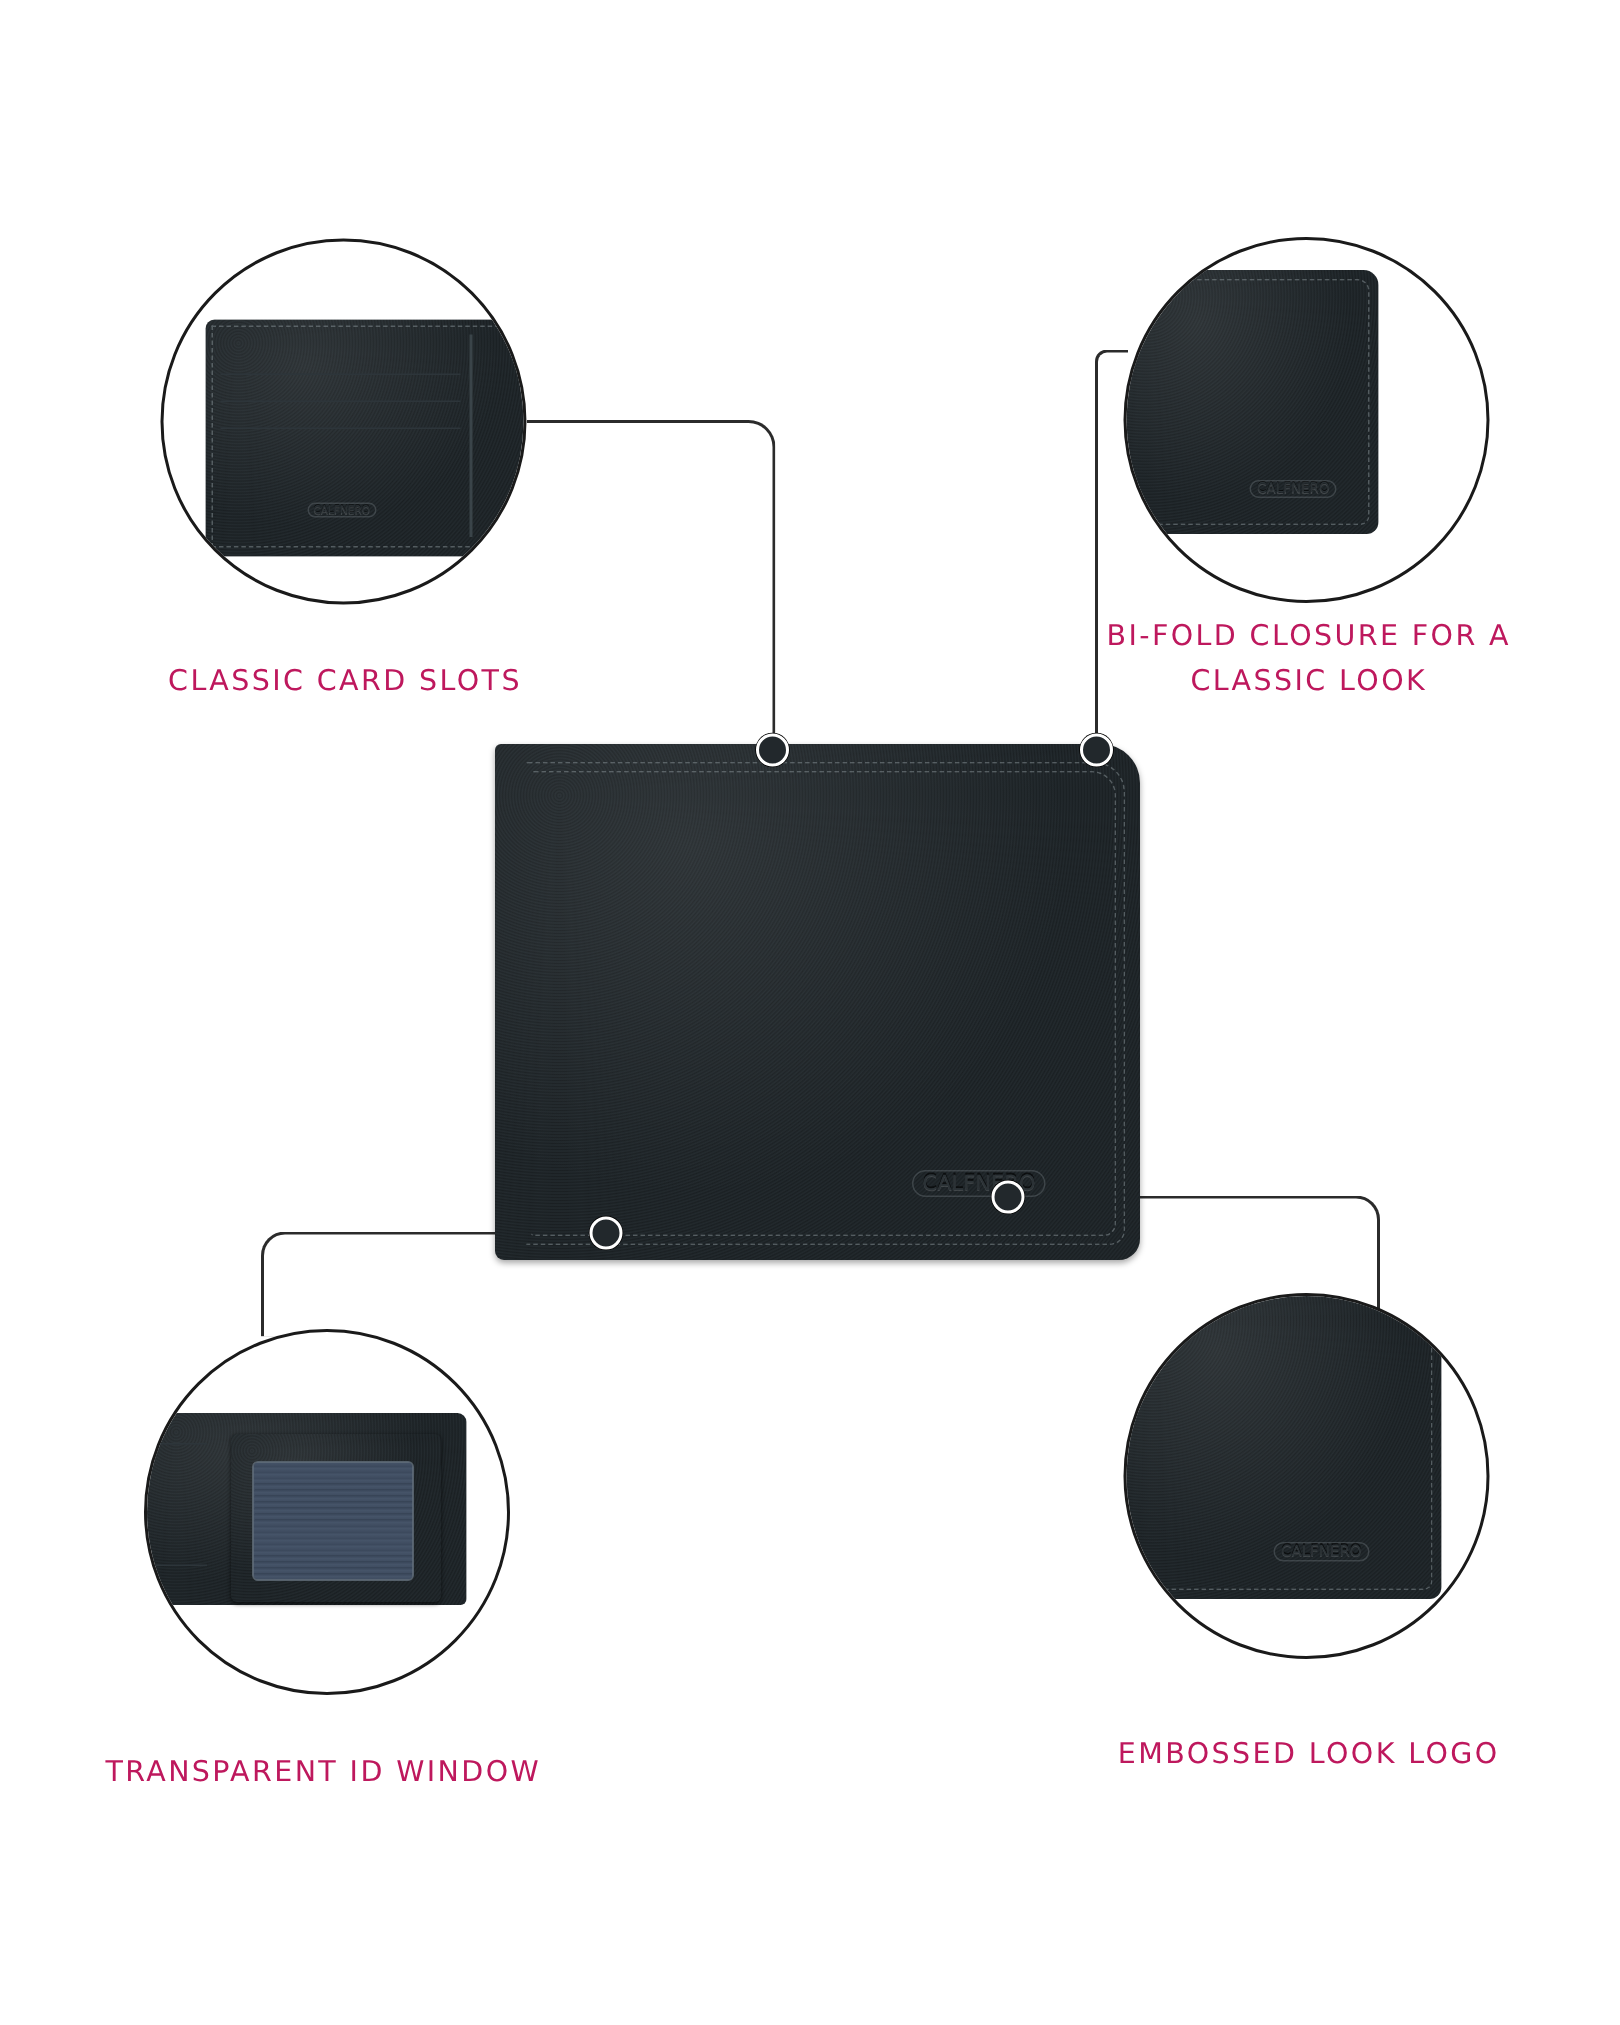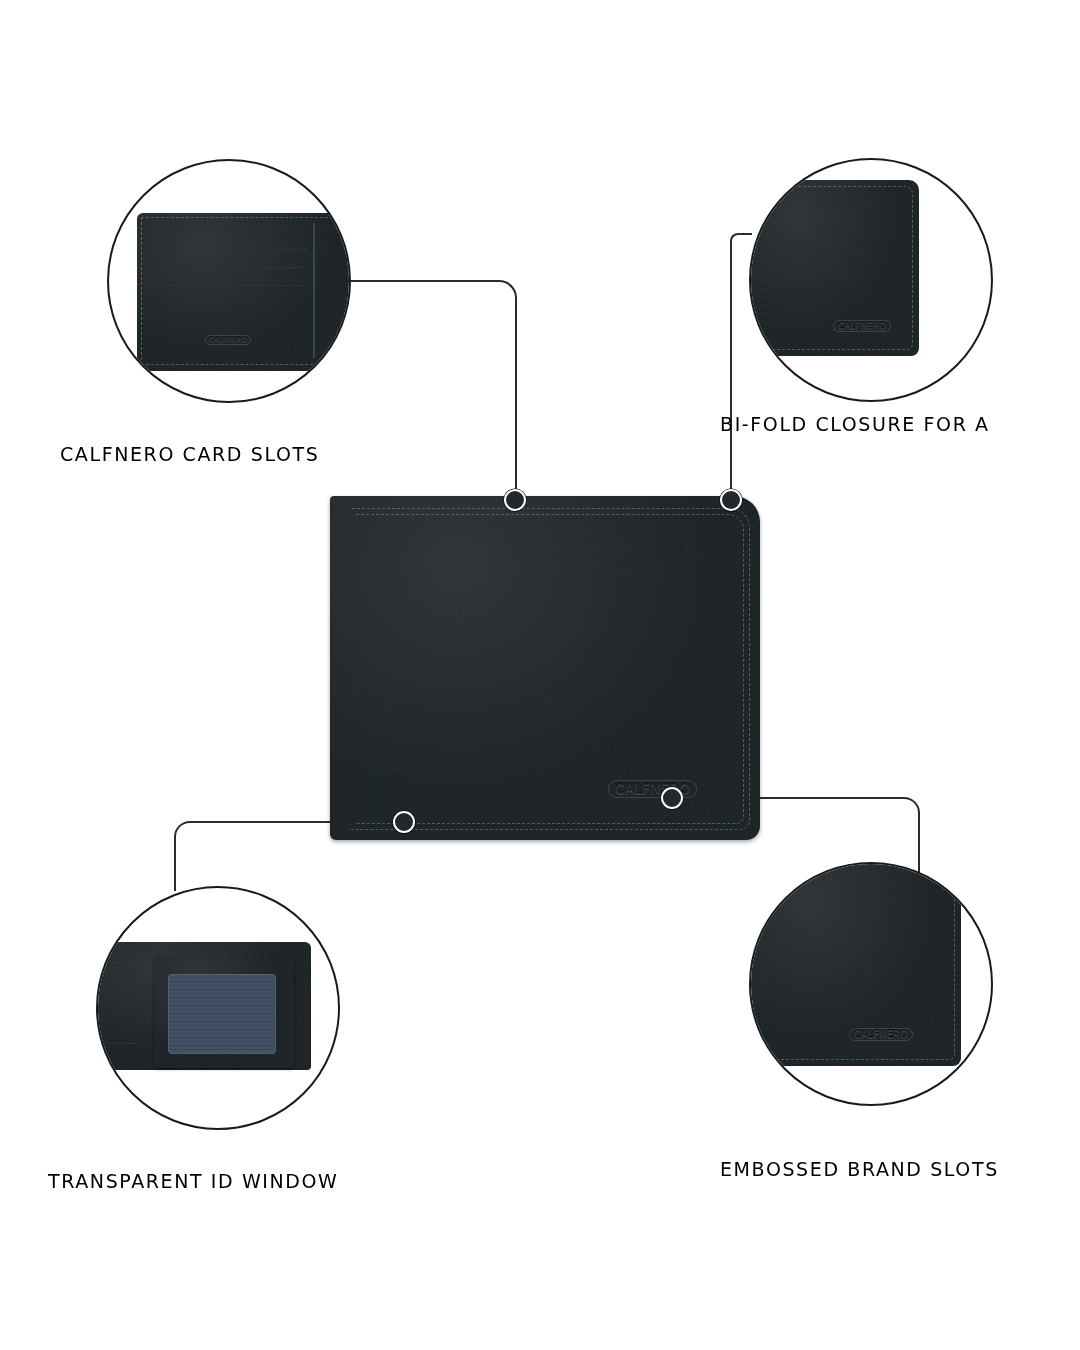--- a/index.html
+++ b/index.html
@@ -1,18 +1,18 @@
 <!DOCTYPE html>
 <html><head>
 <meta charset="utf-8">
 <style>
   html,body{margin:0;padding:0;background:#ffffff;}
   body{width:1080px;height:1350px;position:relative;overflow:hidden;font-family:"DejaVu Sans","Liberation Sans",sans-serif;}
   .abs{position:absolute;}
-  .label{position:absolute;color:#000000;font-size:19px;letter-spacing:1.6px;text-align:left;line-height:30px;font-weight:normal;}
+  .label{position:absolute;color:#be185d;font-size:19px;letter-spacing:1.6px;text-align:center;line-height:30px;font-weight:normal;}
   .circle{position:absolute;width:244px;height:244px;border-radius:50%;border:2px solid #1a1a1a;background:#fff;overflow:hidden;box-sizing:border-box;}
   .leather{background:
       radial-gradient(ellipse at 30% 20%, rgba(255,255,255,0.08), rgba(0,0,0,0) 60%),
       repeating-radial-gradient(circle at 10% 10%, #1b2124 0px, #232a2e 1px, #1a1f22 2px),
       #1e2428;}
   .stitch{position:absolute;border:1.5px dashed rgba(150,160,165,0.45);}
   .logo{position:absolute;color:#2b3236;font-family:"DejaVu Sans",sans-serif;font-weight:normal;letter-spacing:0px;text-shadow:0 1px 0 rgba(255,255,255,0.15),0 -1px 0 rgba(0,0,0,0.6);border:1.5px solid rgba(120,130,135,0.35);border-radius:12px;padding:0 6px;}
   .line{position:absolute;border-color:#2b2b2b;border-style:solid;border-width:0;}
   .dot{position:absolute;width:22px;height:22px;border-radius:50%;background:#22282c;border:2.5px solid #ffffff;box-sizing:border-box;box-shadow:0 0 0 0.5px #000;}
 </style>
@@ -41,43 +41,44 @@
 <div class="circle" style="left:107px;top:159px;">
   <div class="abs leather" style="left:28px;top:52px;width:220px;height:158px;border-radius:6px 6px 4px 4px;">
     <div class="abs" style="left:10px;top:18px;width:160px;height:18px;border-bottom:1.5px solid #2d353a;"></div>
     <div class="abs" style="left:10px;top:36px;width:160px;height:18px;border-bottom:1.5px solid #2d353a;"></div>
     <div class="abs" style="left:10px;top:54px;width:160px;height:18px;border-bottom:1.5px solid #2d353a;"></div>
     <div class="abs" style="left:176px;top:10px;width:1.5px;height:135px;background:#3a4449;"></div>
     <div class="stitch" style="left:4px;top:4px;right:4px;bottom:6px;"></div>
     <div class="logo" style="left:68px;top:122px;font-size:7px;padding:0 3px;border-radius:6px;">CALFNERO</div>
   </div>
 </div>
-<div class="label" style="left:60px;top:439px;width:340px;">CALFNERO CARD SLOTS</div>
+<div class="label" style="left:60px;top:439px;width:340px;">CLASSIC CARD SLOTS</div>
 
 <div class="circle" style="left:749px;top:158px;">
   <div class="abs leather" style="left:-4px;top:20px;width:172px;height:176px;border-radius:0 10px 8px 0;">
     <div class="stitch" style="left:-4px;top:6px;right:6px;bottom:6px;border-left:none;border-radius:0 8px 6px 0;"></div>
     <div class="logo" style="left:86px;top:140px;font-size:9px;padding:0 4px;border-radius:8px;">CALFNERO</div>
   </div>
 </div>
 <div class="label" style="left:720px;top:409px;width:305px;">
   <div>BI-FOLD CLOSURE FOR A</div>
+  <div>CLASSIC LOOK</div>
 </div>
 
 <div class="circle" style="left:96px;top:886px;">
   <div class="abs leather" style="left:-2px;top:54px;width:215px;height:128px;border-radius:0 6px 4px 0;">
     <div class="abs" style="left:0;top:20px;width:42px;height:80px;border-top:1.5px solid #2d353a;border-bottom:1.5px solid #2d353a;"></div>
     <div class="abs leather" style="left:58px;top:14px;width:140px;height:112px;border-radius:4px;box-shadow:0 1px 3px rgba(0,0,0,0.6);">
       <div class="abs" style="left:14px;top:18px;width:106px;height:78px;border-radius:4px;border:1px solid #55606a;
                   background:repeating-linear-gradient(0deg,#7d8a9b 0px,#8a97a8 2px,#6f7c8d 4px),#808d9e;
                   background-blend-mode:multiply;"></div>
     </div>
   </div>
 </div>
 <div class="label" style="left:48px;top:1166px;width:335px;">TRANSPARENT ID WINDOW</div>
 
 <div class="circle" style="left:749px;top:862px;">
   <div class="abs leather" style="left:-4px;top:-4px;width:214px;height:206px;border-radius:0 0 8px 0;">
     <div class="stitch" style="left:-4px;top:-4px;right:6px;bottom:6px;border-left:none;border-top:none;border-radius:0 0 6px 0;"></div>
     <div class="logo" style="left:102px;top:168px;font-size:10px;padding:0 4px;border-radius:9px;">CALFNERO</div>
   </div>
 </div>
-<div class="label" style="left:720px;top:1154px;width:305px;">EMBOSSED BRAND SLOTS</div>
+<div class="label" style="left:720px;top:1154px;width:305px;">EMBOSSED LOOK LOGO</div>
 
 </body></html>

